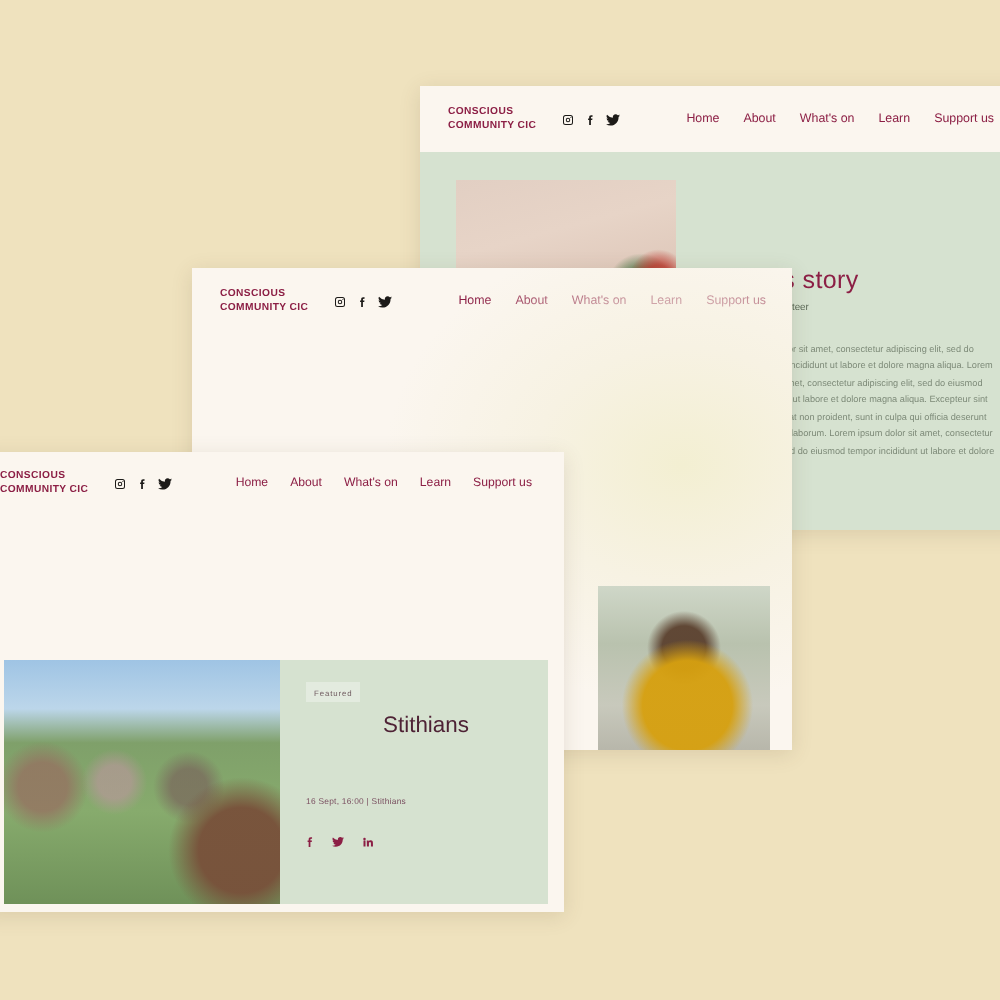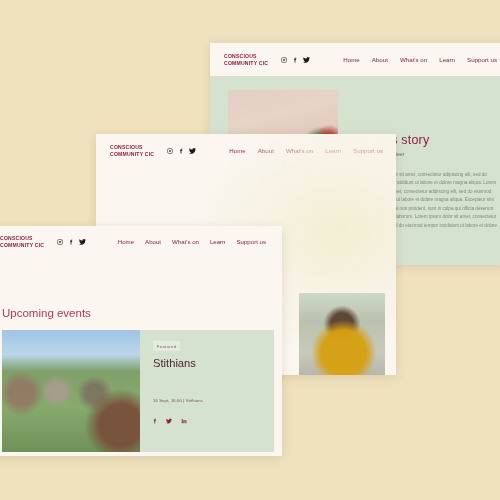--- a/index.html
+++ b/index.html
@@ -57,21 +57,21 @@
         linear-gradient(180deg,#cfd7c8 0%,#b9c2ae 28%,#c8c9bc 58%,#a8a59a 100%);}
 
   
   #card-events{left:-8px;top:226px;width:290px;height:230px;}
   #card-events .navbar{height:31px;padding:0 12px 0 8px;}
   #card-events .brand{font-size:5.1px;}
   #card-events .socials{margin-left:13px;gap:6px;}
   #card-events .navlinks{gap:11px;font-size:6.1px;margin-right:4px;}
   #card-events .body{position:relative;height:199px;background:#fbf6ef;}
   #card-events .ev-title{position:absolute;left:10px;top:50px;color:#b33a5e;font-size:11.5px;}
-  #card-events .feature-row{position:absolute;left:10px;top:73px;display:flex;width:272px;height:122px;}
+  #card-events .feature-row{position:absolute;left:10px;top:73px;display:flex;width:272px;height:122px;text-align:center;}
   #card-events .feature-photo{width:138px;height:122px;
       background:
         radial-gradient(circle at 86% 78%, rgba(120,80,58,.95) 0 14%, rgba(120,80,58,0) 24%),
         radial-gradient(circle at 14% 52%, rgba(150,110,96,.75) 0 9%, rgba(150,110,96,0) 17%),
         radial-gradient(circle at 40% 50%, rgba(190,150,160,.6) 0 8%, rgba(190,150,160,0) 16%),
         radial-gradient(circle at 67% 52%, rgba(120,95,90,.65) 0 8%, rgba(120,95,90,0) 16%),
         linear-gradient(180deg,#9fc4e4 0%,#bcd6ea 20%,#7fa06a 34%,#87ab6d 62%,#6f9159 100%);}
   #card-events .feature-panel{flex:1;background:#d6e2d0;position:relative;}
   .badge{position:absolute;left:13px;top:11px;background:#e3ebdf;color:#6f5a5f;
       font-size:3.9px;padding:2.5px 4px;letter-spacing:.12em;}
@@ -188,21 +188,20 @@
       </div>
       <nav class="navlinks">
         <a href="#">Home</a>
         <a href="#">About</a>
         <a href="#">What's on</a>
         <a href="#">Learn</a>
         <a href="#">Support us</a>
       </nav>
     </div>
     <div class="body">
-      <div class="ev-title">Upcoming events</div>
 
       <div class="feature-row">
         <div class="feature-photo"></div>
         <div class="feature-panel">
           <span class="badge">Featured</span>
           <div class="ev-name">
             <div>Stithians</div>
           </div>
           <div class="ev-meta">16 Sept, 16:00  |  Stithians</div>
           <div class="ev-socials">

